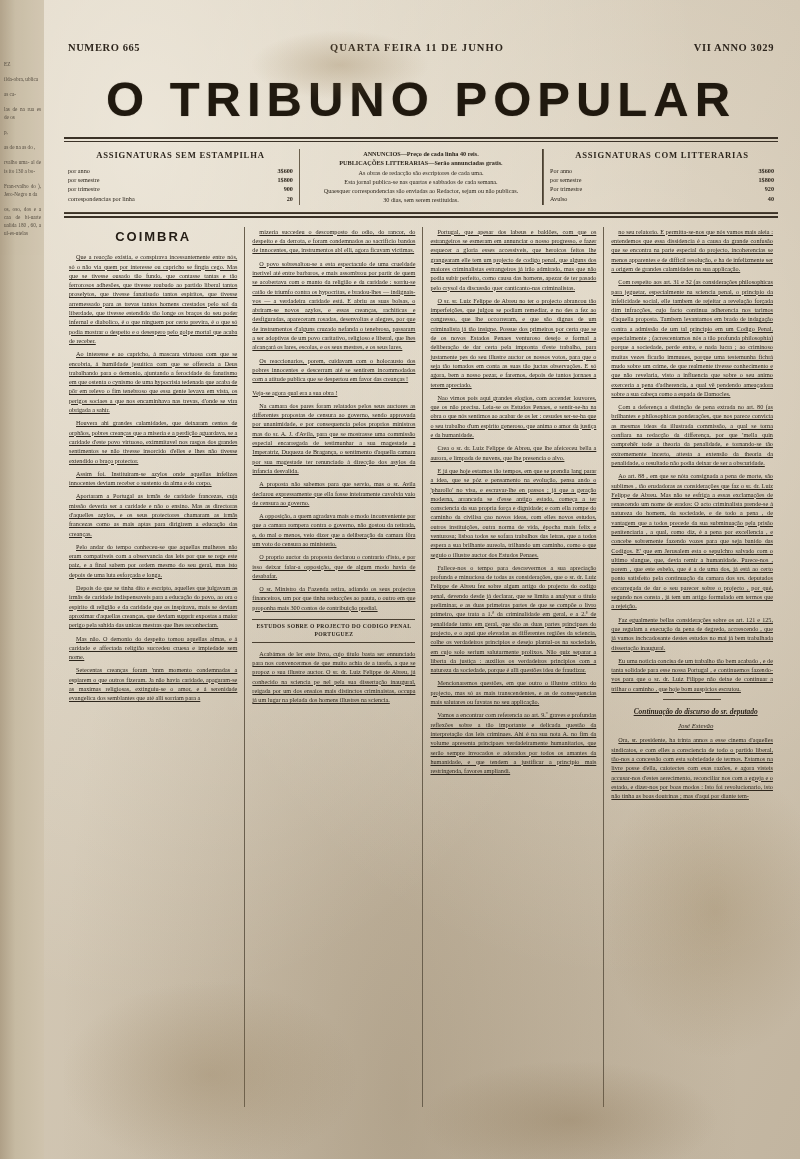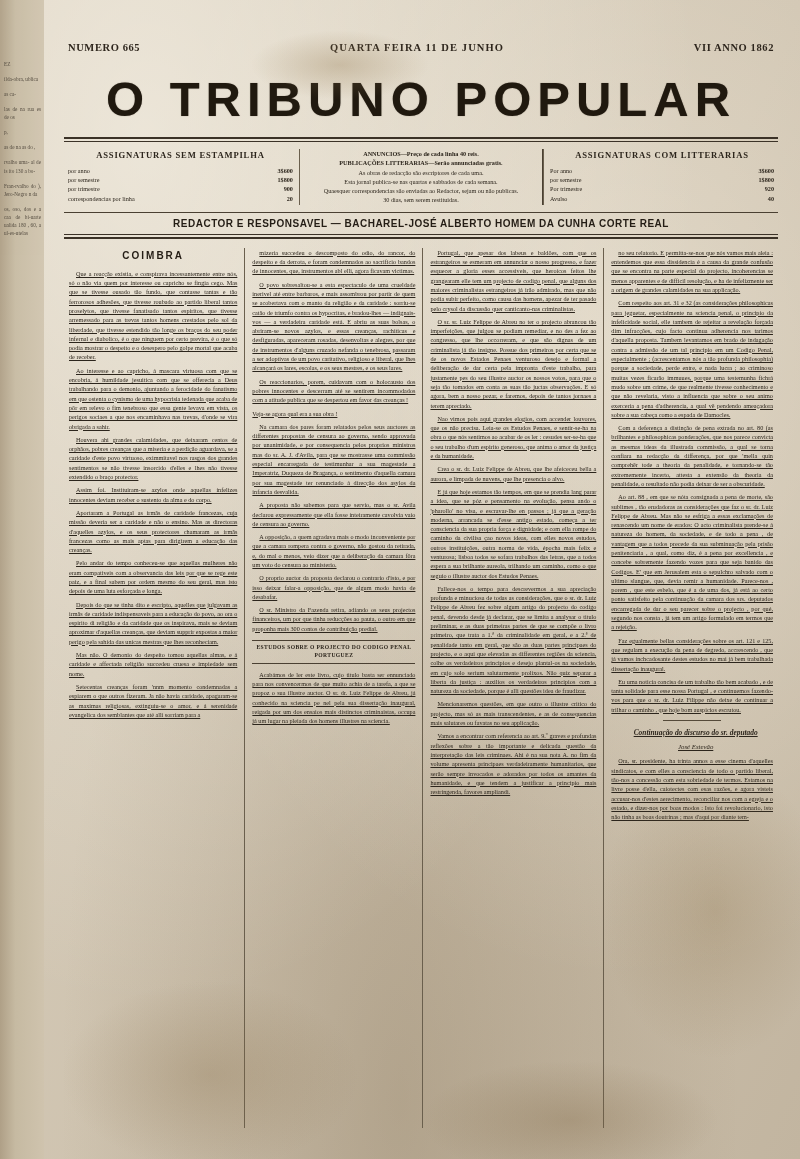--- a/index.html
+++ b/index.html
@@ -145,21 +145,21 @@
   .c2 { width: 24.8%; }
   .c3 { width: 25.2%; }
   .c4 { width: 24.6%; }
   .col p { margin: 0 0 4px 0; text-indent: 7px; text-decoration: underline; }
   .col p.noind { text-indent: 0; }
 
   .sec-title {
     text-align: center;
     font-family: "Liberation Sans", sans-serif;
     font-weight: bold;
-    font-size: 10px;
+    font-size: 13px;
     letter-spacing: 2px;
     margin: 0 0 6px 0;
     color: #241d15;
   }
   .box-head {
     text-align: center;
     font-size: 5.6px;
     line-height: 1.4;
     font-weight: bold;
     letter-spacing: .4px;
@@ -214,21 +214,21 @@
     <p>rvalho uma- al de is ito 130 a bo-</p>
     <p>Fran-rvalho do ), Jero-Negro n da</p>
     <p>os, oso, dos e a caa de bi-uarte ualida 180 , 60, a ul-es-utelas</p>
   </div>
 
   <div class="sheet">
 
     <div class="topline">
       <span>NUMERO 665</span>
       <span class="mid">QUARTA FEIRA 11 DE JUNHO</span>
-      <span>VII ANNO 1862</span>
+      <span>VII ANNO 3029</span>
     </div>
 
     <div class="masthead">O TRIBUNO POPULAR</div>
 
     <div class="rule-double"></div>
 
     <div class="banner">
       <div class="col b1">
         <h4>ASSIGNATURAS SEM ESTAMPILHA</h4>
         <div class="row">
@@ -274,21 +274,20 @@
         </div>
         <div class="row">
           <span class="lbl">Avulso</span>
           <span class="val">40</span>
         </div>
       </div>
     </div>
 
     <div class="rule-thin"></div>
 
-    <div class="redactor">REDACTOR E RESPONSAVEL — BACHAREL-JOSÉ ALBERTO HOMEM DA CUNHA CORTE REAL</div>
 
     <div class="rule-double2"></div>
 
     <div class="columns">
 
       <div class="col c1">
         <div class="sec-title">COIMBRA</div>
         <p>Que a reacção existia, e conspirava incessantemente entre nós, só o não via quem por interesse ou capricho se fingia cego. Mas que se tivesse ousado tão fundo, que contasse tantas e tão ferrorosos adhesões, que tivesse roubado ao partido liberal tantos proselytos, que tivesse fanatisado tantos espiritos, que tivesse arremessado para as trevas tantos homens crestados pelo sol da liberdade, que tivesse estendido tão longe os braços do seu poder infernal e diabolico, é o que ninguem por certo previra, é o que só podia mostrar o despeito e o desespero pelo golpe mortal que acaba de receber.</p>
         <p>Ao interesse e ao capricho, á mascara virtuosa com que se encobria, á humildade jesuitica com que se offerecia a Deus trabalhando para o demonio, ajuntando a ferocidade do fanatismo em que ostenta o cynismo de uma hypocrisia tedenada que acaba de pôr em relevo o fim tenebroso que essa gente levava em vista, os perigos sociaes a que nos encaminhava nas trevas, d'onde se vira obrigada a sahir.</p>
         <p>Houvera ahi grandes calamidades, que deixaram centos de orphãos, pobres creanças que a miseria e a perdição aguardava, se a caridade d'este povo virtuoso, eximmitavel nos rasgos dos grandes sentimentos se não tivesse insorcido d'elles e lhes não tivesse extendido o braço protector.</p>

